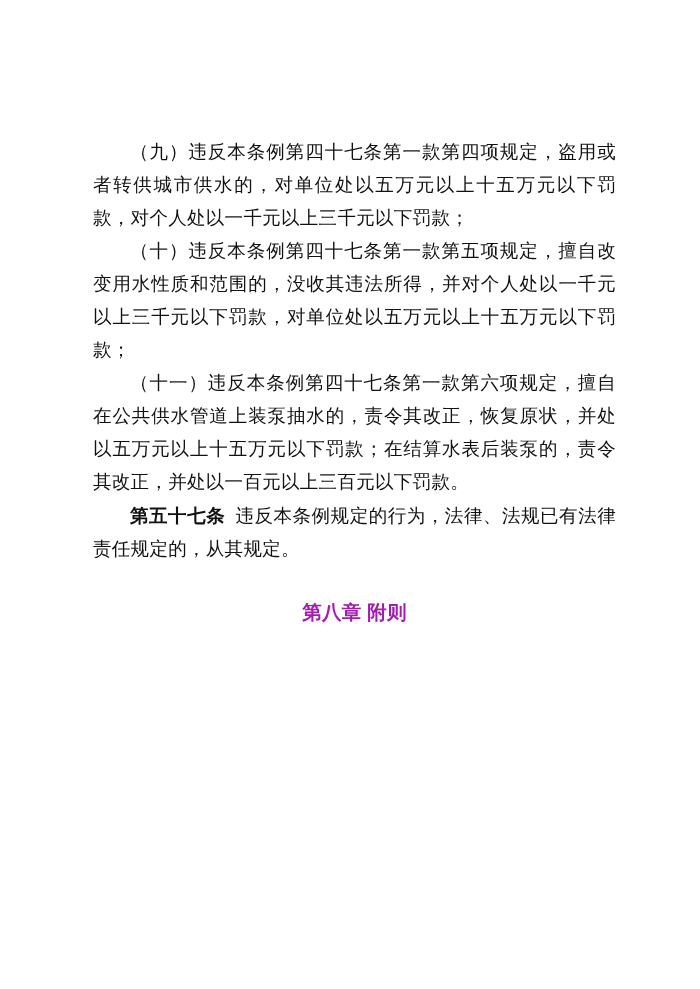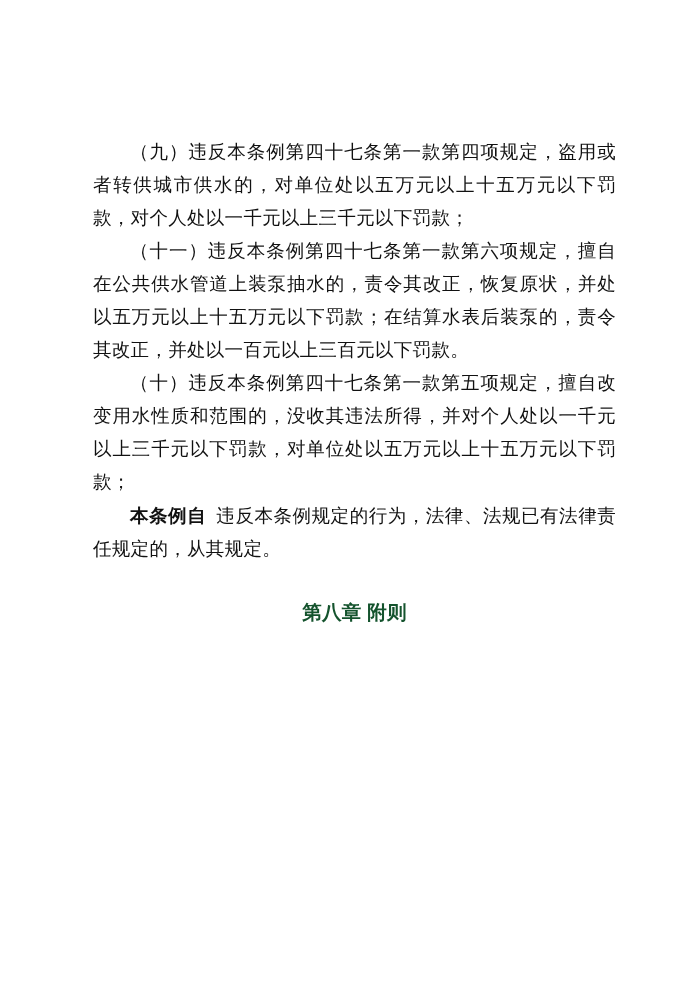--- a/index.html
+++ b/index.html
@@ -34,32 +34,32 @@
     margin-right: 0.55em;
   }
   .chapter-heading {
     margin: 30px 0 33px 0;
     font-family: "Liberation Sans", "DejaVu Sans", sans-serif;
     font-weight: bold;
     font-size: 19.5px;
     line-height: 33px;
     text-align: center;
     letter-spacing: 0.3px;
-    color: #14532d;
+    color: #a21caf;
   }
 </style>
 </head>
 <body>
 
 <div class="page">
 
   <p class="body-para">（九）违反本条例第四十七条第一款第四项规定，盗用或者转供城市供水的，对单位处以五万元以上十五万元以下罚款，对个人处以一千元以上三千元以下罚款；</p>
 
+  <p class="body-para">（十）违反本条例第四十七条第一款第五项规定，擅自改变用水性质和范围的，没收其违法所得，并对个人处以一千元以上三千元以下罚款，对单位处以五万元以上十五万元以下罚款；</p>
+
   <p class="body-para">（十一）违反本条例第四十七条第一款第六项规定，擅自在公共供水管道上装泵抽水的，责令其改正，恢复原状，并处以五万元以上十五万元以下罚款；在结算水表后装泵的，责令其改正，并处以一百元以上三百元以下罚款。</p>
 
-  <p class="body-para">（十）违反本条例第四十七条第一款第五项规定，擅自改变用水性质和范围的，没收其违法所得，并对个人处以一千元以上三千元以下罚款，对单位处以五万元以上十五万元以下罚款；</p>
-
-  <p class="body-para"><span class="article-label">本条例自</span><span>违反本条例规定的行为，法律、法规已有法律责任规定的，从其规定。</span></p>
+  <p class="body-para"><span class="article-label">第五十七条</span><span>违反本条例规定的行为，法律、法规已有法律责任规定的，从其规定。</span></p>
 
   <h2 class="chapter-heading">第八章 附则</h2>
 
 
 </div>
 
 </body></html>

